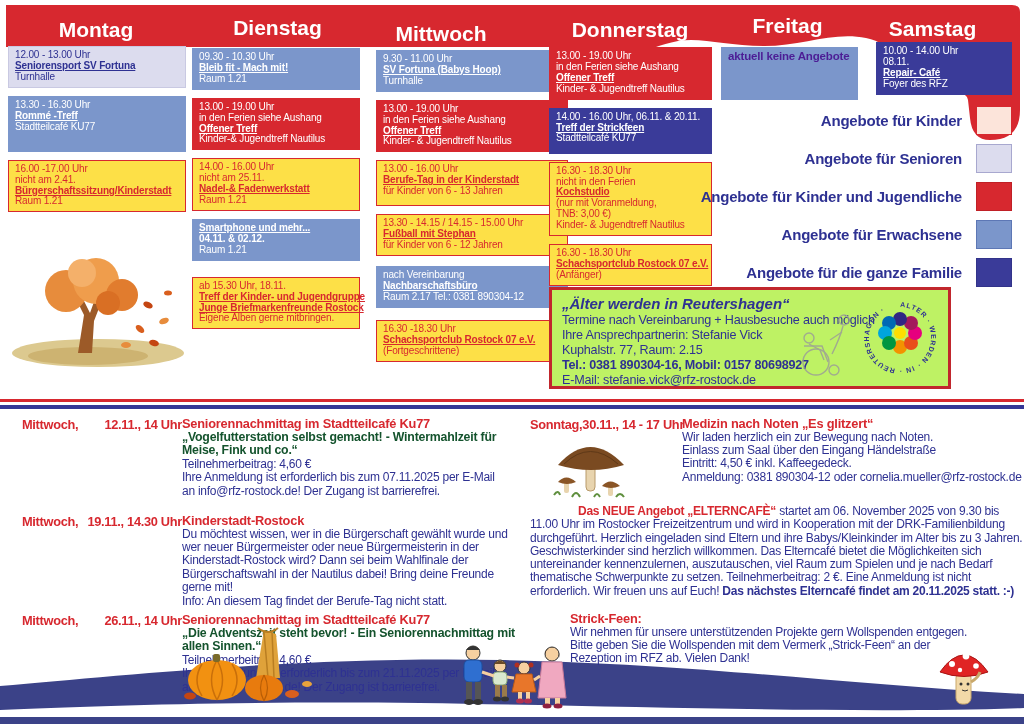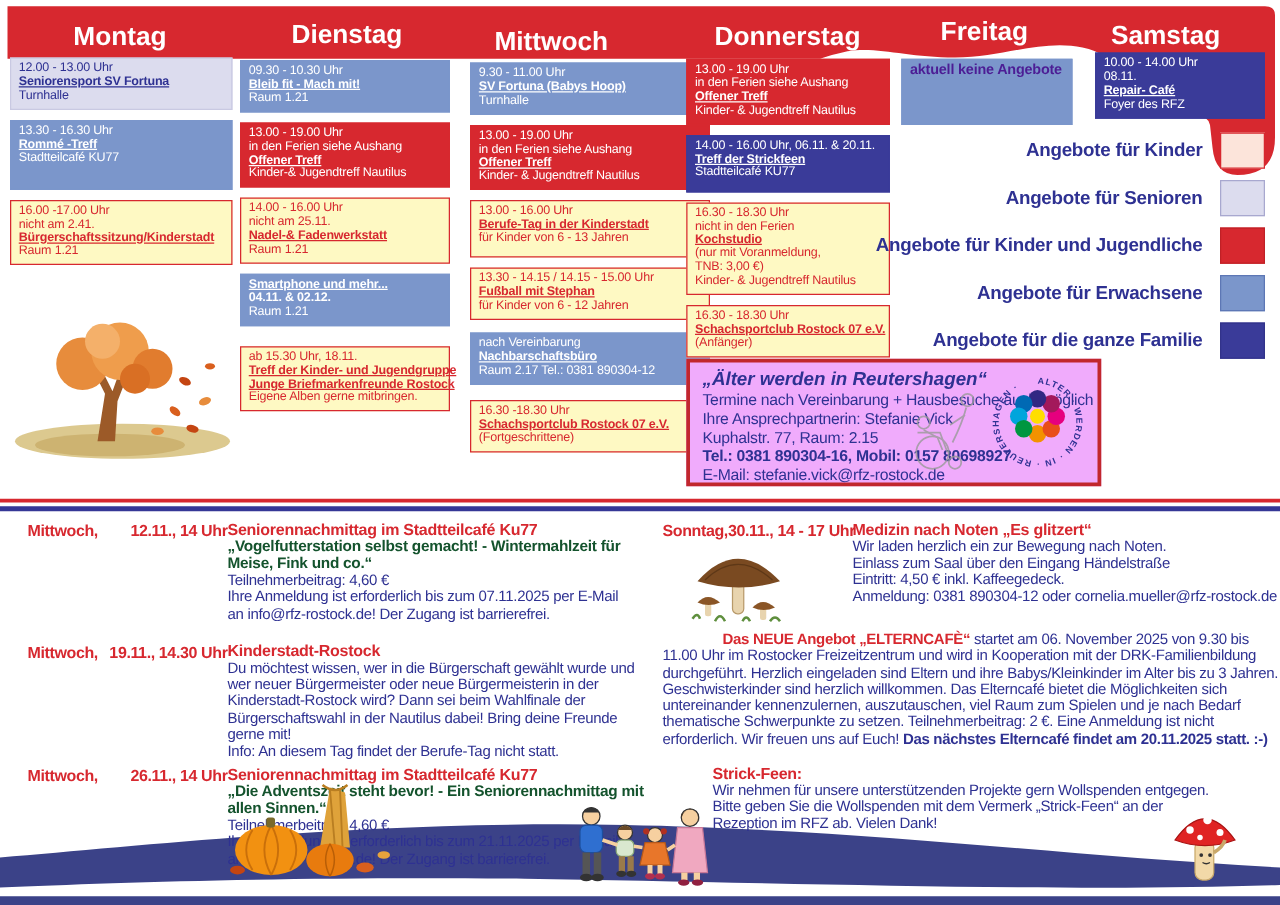--- a/index.html
+++ b/index.html
@@ -23,21 +23,21 @@
   .col-1{left:192px;top:48px;width:168px}
   .col-2{left:376px;top:50px;width:192px}
   .col-3{left:549px;top:47px;width:163px}
   .col-4{left:721px;top:47px;width:137px}
   .col-5{left:876px;top:42px;width:136px}
   .card{box-sizing:border-box;margin-bottom:8px;padding:3px 6px 4px;white-space:nowrap;
         border:1px solid transparent;}
   .ln{font-size:10px;line-height:10.9px;letter-spacing:-0.15px;}
   .ln.t{font-weight:bold;text-decoration:underline;}
   .ln.b{font-weight:bold;}
-  .cat-kinder    {background:#fef9c3;border-color:#d7282f;color:#d7282f;}
+  .cat-kinder    {background:#fde047;border-color:#d7282f;color:#d7282f;}
   .cat-senioren  {background:#dcdcee;border-color:#c9c9e2;color:#2e3192;}
   .cat-jugend    {background:#d7282f;border-color:#d7282f;color:#fff;}
   .cat-erwachsene{background:#7b96cb;border-color:#7b96cb;color:#fff;}
   .cat-familie   {background:#3a3b99;border-color:#3a3b99;color:#fff;}
   .card.emph{color:#4c1d95;}
   .card.emph .ln{font-size:11.5px;font-weight:bold;}
   .col-0 .card:nth-child(2){min-height:56px;margin-top:7px}
   .col-0 .card:nth-child(3){margin-top:8px}
   .col-1 .card:nth-child(5){margin-top:16px}
   .col-2 .card:nth-child(3){min-height:46px}
@@ -51,22 +51,22 @@
   .lg-row{display:flex;justify-content:flex-end;align-items:center;height:29px;margin-bottom:9px;}
   .lg-label{color:#2e3192;font-weight:bold;font-size:15px;letter-spacing:-0.2px;}
   .lg-swatch{width:36px;height:29px;margin-left:14px;box-sizing:border-box;border:1px solid transparent;}
   .sw-kinder{background:#fce4da;border-color:#d7282f}
   .sw-senioren{background:#dcdcee;border-color:#a8a8cf}
   .sw-jugend{background:#d7282f;border-color:#c02026}
   .sw-erwachsene{background:#7b96cb;border-color:#5d77b5}
   .sw-familie{background:#3a3b99;border-color:#32338a}
 
   
-  .contact-box{position:absolute;left:549px;top:287px;width:332px;height:102px;z-index:2;
-    box-sizing:border-box;border:3px solid #c1272d;background:#f0abfc;padding:5px 10px;}
+  .contact-box{position:absolute;left:549px;top:287px;width:402px;height:102px;z-index:2;
+    box-sizing:border-box;border:3px solid #c1272d;background:#bef264;padding:5px 10px;}
   .cb-title{font-size:15px;font-style:italic;font-weight:bold;color:#2e3192;margin-bottom:1px;}
   .cb-line{font-size:12.6px;color:#2e3192;line-height:15px;letter-spacing:-0.2px;white-space:nowrap;}
   .cb-tel{font-weight:bold;}
   .cb-sketch{position:absolute;right:92px;top:18px;}
   .cb-logo{position:absolute;right:8px;top:8px;}
 
   
   .divider-red {position:absolute;left:0;top:399px;width:1024px;height:3px;background:#d7282f;z-index:2;}
   .divider-navy{position:absolute;left:0;top:405px;width:1024px;height:4px;background:#353796;z-index:2;}
 

